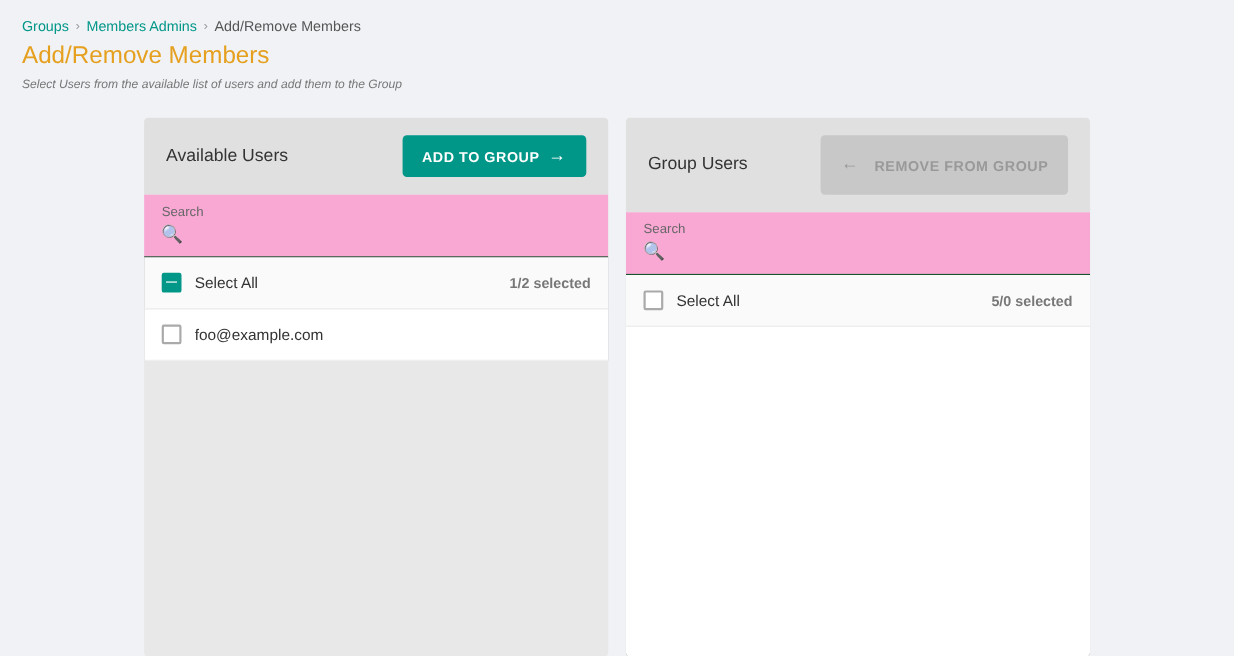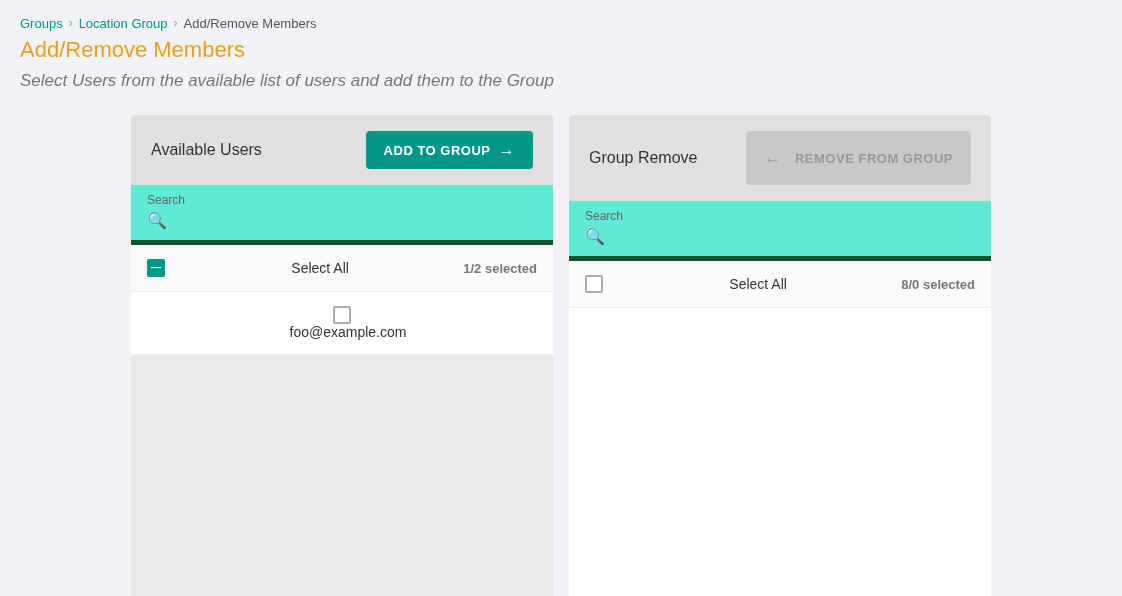--- a/index.html
+++ b/index.html
@@ -35,21 +35,21 @@
     
     .page-title {
       color: #e6a020;
       font-size: 22px;
       font-weight: 400;
       margin-bottom: 8px;
     }
     .page-subtitle {
       color: #777;
       font-style: italic;
-      font-size: 17px;
+      font-size: 11px;
       margin-bottom: 24px;
     }
 
     
     .panels-container {
       display: flex;
       gap: 16px;
       max-width: 860px;
       margin: 0 auto;
     }
@@ -117,44 +117,43 @@
       font-size: 16px;
     }
     .arrow-left::before {
       content: '←';
       font-size: 16px;
       margin-right: 6px;
     }
 
     
     .search-area {
-      background: #5eead4;
+      background: #f9a8d4;
       padding: 8px 16px 10px;
-      border-bottom: 5px solid #14532d;
+      border-bottom: 1px solid #14532d;
     }
     .search-label {
       font-size: 12px;
       color: #666;
       margin-bottom: 4px;
     }
     .search-icon-row {
       display: flex;
       align-items: center;
     }
     .search-magnifier {
       font-size: 16px;
       color: #555;
       cursor: text;
     }
 
     
     .panel-list {
       background: #737373;
       margin: 0;
-      text-align: center;
     }
 
     
     .select-all-row {
       display: flex;
       align-items: center;
       padding: 14px 16px;
       border-bottom: 1px solid #eee;
       background: #fafafa;
     }
@@ -170,21 +169,20 @@
       font-weight: bold;
     }
 
     
     .list-item {
       display: flex;
       align-items: center;
       padding: 14px 16px;
       border-bottom: 1px solid #f0f0f0;
       background: #fff;
-      flex-direction: column;
     }
     .item-label {
       margin-left: 12px;
       font-size: 14px;
       color: #333;
     }
 
     
     .checkbox-wrapper {
       width: 18px;
@@ -225,21 +223,21 @@
       background: #fff;
       min-height: 300px;
     }
   </style>
 </head>
 <body>
 
 <nav class="breadcrumb">
   <a>Groups</a>
   <span class="separator">›</span>
-  <a>Location Group</a>
+  <a>Members Admins</a>
   <span class="separator">›</span>
   <span class="current">Add/Remove Members</span>
 </nav>
 
 <h1 class="page-title">Add/Remove Members</h1>
 <p class="page-subtitle">Select Users from the available list of users and add them to the Group</p>
 
 <div class="panels-container">
 
   <div class="panel">
@@ -270,38 +268,38 @@
           <div class="list-item">
             <div class="checkbox-wrapper"></div>
             <span class="item-label">foo@example.com</span>
           </div>
         </div>
     </div>
   </div>
 
   <div class="panel">
     <div class="panel-header">
-      <span class="panel-title">Group Remove</span>
+      <span class="panel-title">Group Users</span>
       <button class="btn-remove">
         <span class="arrow-left"></span>
         <span>REMOVE FROM GROUP</span>
       </button>
     </div>
 
     <div class="search-area">
       <div class="search-label">Search</div>
       <div class="search-icon-row">
         <span class="search-magnifier">🔍</span>
       </div>
     </div>
 
     <div class="panel-list">
 
       <div class="select-all-row">
         <div class="checkbox-wrapper"></div>
         <span class="select-all-label">Select All</span>
-        <span class="selected-count">8/0 selected</span>
+        <span class="selected-count">5/0 selected</span>
       </div>
       <div class="panel-list-empty"></div>
     </div>
   </div>
 
 </div>
 
 </body></html>

